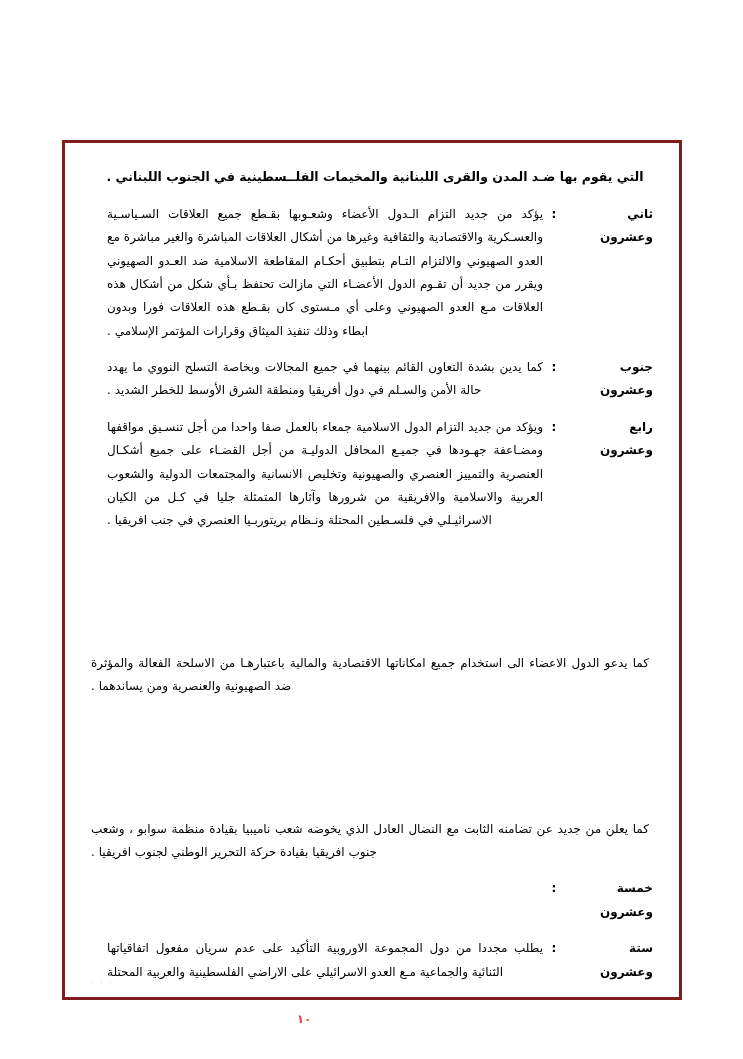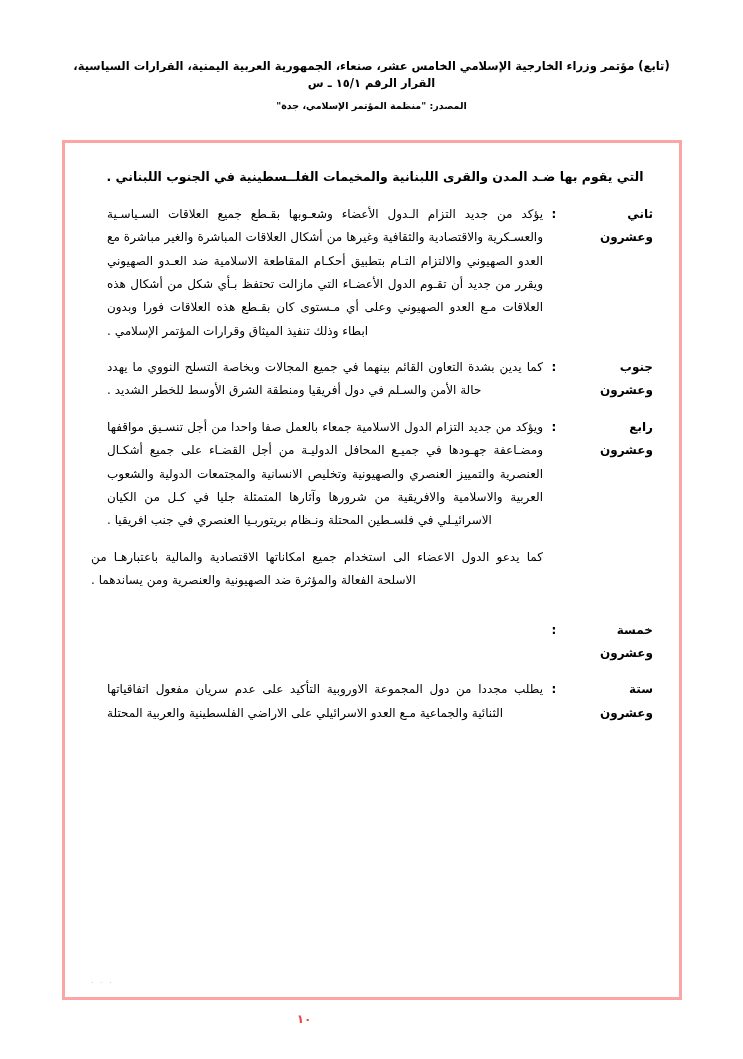--- a/index.html
+++ b/index.html
@@ -45,21 +45,21 @@
     color: #000;
   }
 
   
   .frame {
     position: absolute;
     top: 140px;
     left: 62px;
     width: 620px;
     height: 860px;
-    border: 3px solid #fca5a5;
+    border: 3px solid #7f1d1d;
     box-sizing: border-box;
     background: #fff;
   }
   .frame-inner {
     position: absolute;
     top: 0;
     left: 0;
     right: 0;
     bottom: 0;
     padding: 16px 26px 10px 26px;
@@ -112,21 +112,21 @@
   .clause-body p {
     margin: 0 0 11px 16px;
     text-align: justify;
     text-align-last: left;
   }
   .clause-body p:last-child { margin-bottom: 0; }
 
   
   .subpara {
     display: flex;
-    flex-direction: row;
+    flex-direction: column;
     margin-bottom: 13px;
   }
   .subpara .spacer {
     flex: 0 0 106px;
   }
   .subpara .txt {
     flex: 1 1 auto;
     font-size: 12px;
     line-height: 1.95;
     text-align: justify;
@@ -154,24 +154,20 @@
     font-size: 12px;
     font-weight: bold;
     color: #ef4444;
   }
 </style>
 </head>
 <body>
 
 <div class="page">
 
-  <div class="header">
-    <div class="header-line1">(تابع) مؤتمر وزراء الخارجية الإسلامي الخامس عشر، صنعاء، الجمهورية العربية اليمنية، القرارات السياسية، القرار الرقم ١٥/١ ـ س</div>
-    <div class="header-line2">المصدر: "منظمة المؤتمر الإسلامي، جدة"</div>
-  </div>
 
   <div class="frame">
     <div class="frame-inner">
 
       <div class="lead">التي يقوم بها ضـد المدن والقرى اللبنانية والمخيمات الفلــسطينية في الجنوب اللبناني .</div>
 
       <div class="clause">
         <div class="clause-label">
           <span class="lbl-line">ثاني وعشرون</span>
         </div>
@@ -201,20 +197,21 @@
         </div>
       </div>
 
       <div class="subpara">
         <div class="spacer"></div>
         <div class="txt">كما يدعو الدول الاعضاء الى استخدام جميع امكاناتها الاقتصادية والمالية باعتبارهـا من الاسلحة الفعالة والمؤثرة ضد الصهيونية والعنصرية ومن يساندهما .</div>
       </div>
 
       <div class="subpara">
         <div class="spacer"></div>
+        <div class="txt">كما يعلن من جديد عن تضامنه الثابت مع النضال العادل الذي يخوضه شعب ناميبيا بقيادة منظمة سوابو ، وشعب جنوب افريقيا بقيادة حركة التحرير الوطني لجنوب افريقيا .</div>
       </div>
 
       <div class="clause">
         <div class="clause-label">
           <span class="lbl-line">خمسة</span>
           <span class="lbl-line">وعشرون</span>
         </div>
         <div class="clause-colon">:</div>
       </div>
 

